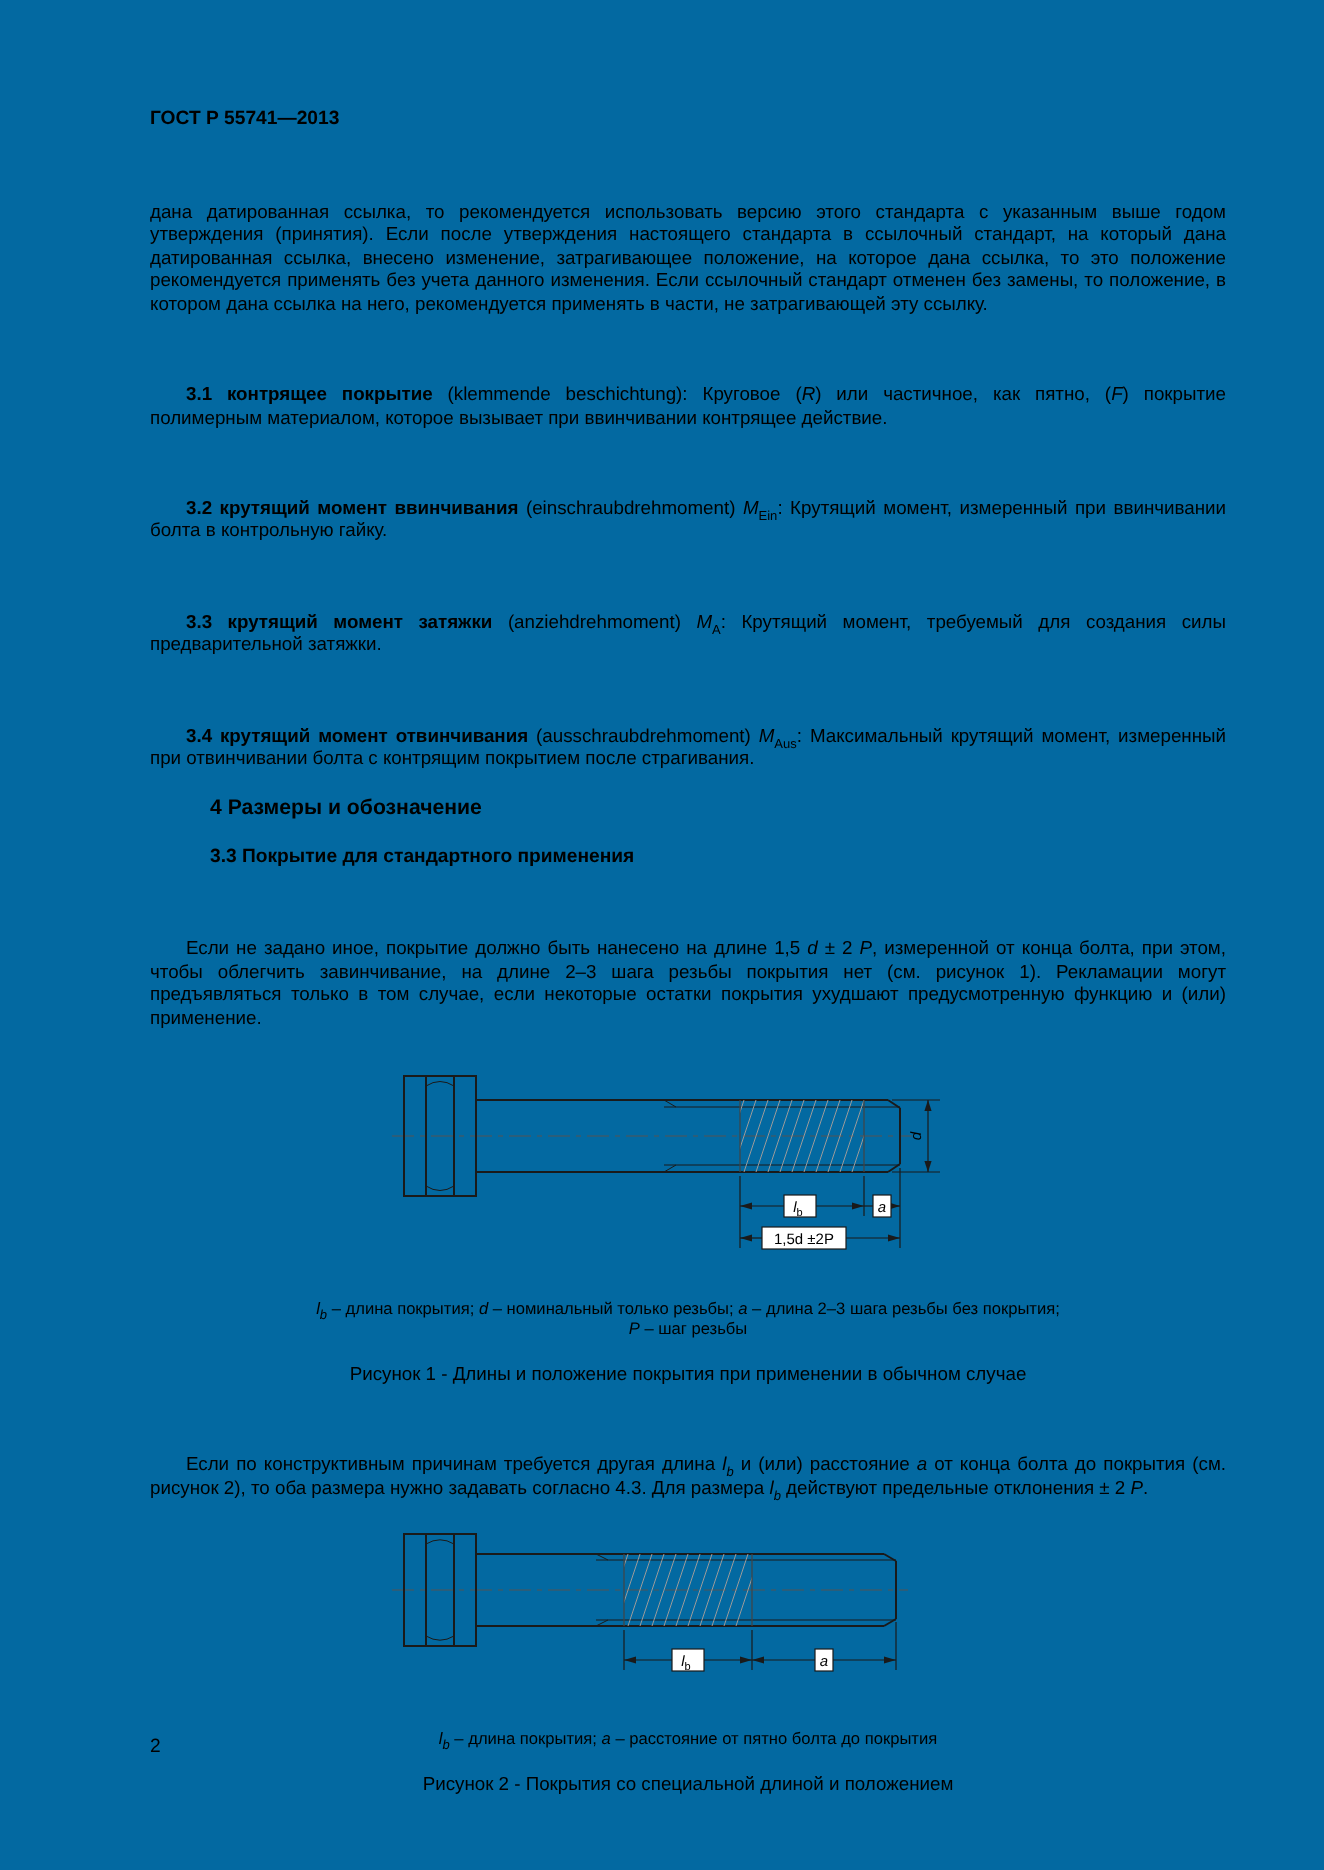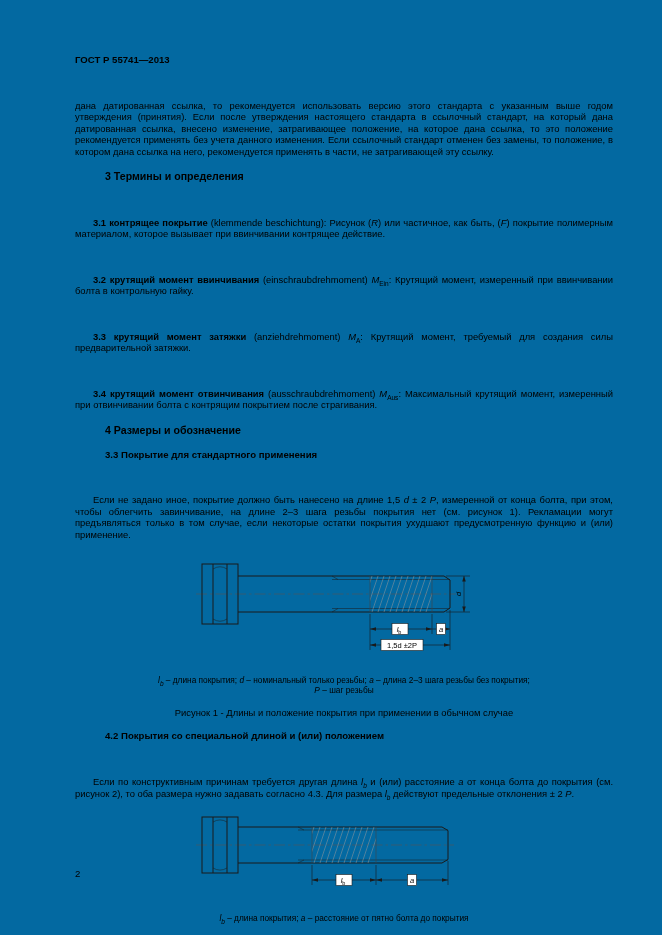--- a/index.html
+++ b/index.html
@@ -46,23 +46,22 @@
 </style>
 </head>
 <body>
 
 <div class="page">
 
   <div class="doc-header">ГОСТ Р 55741—2013</div>
 
   <p class="body">дана датированная ссылка, то рекомендуется использовать версию этого стандарта с указанным выше годом утверждения (принятия). Если после утверждения настоящего стандарта в ссылочный стандарт, на который дана датированная ссылка, внесено изменение, затрагивающее положение, на которое дана ссылка, то это положение рекомендуется применять без учета данного изменения. Если ссылочный стандарт отменен без замены, то положение, в котором дана ссылка на него, рекомендуется применять в части, не затрагивающей эту ссылку.</p>
 
-  <h2 class="sec">3 Термины и определения</h2>
-
-  <p class="body ind"><span class="b">3.1 контрящее покрытие </span><span>(klemmende beschichtung): Рисунок (</span><span class="i">R</span><span>) или частичное, как быть, (</span><span class="i">F</span><span>) покрытие полимерным материалом, которое вызывает при ввинчивании контрящее действие.</span></p>
+
+  <p class="body ind"><span class="b">3.1 контрящее покрытие </span><span>(klemmende beschichtung): Круговое (</span><span class="i">R</span><span>) или частичное, как пятно, (</span><span class="i">F</span><span>) покрытие полимерным материалом, которое вызывает при ввинчивании контрящее действие.</span></p>
   <p class="body ind"><span class="b">3.2 крутящий момент ввинчивания </span><span>(einschraubdrehmoment) </span><span class="i">M</span><sub>Ein</sub><span>: Крутящий момент, измеренный при ввинчивании болта в контрольную гайку.</span></p>
   <p class="body ind"><span class="b">3.3 крутящий момент затяжки </span><span>(anziehdrehmoment) </span><span class="i">M</span><sub>A</sub><span>: Крутящий момент, требуемый для создания силы предварительной затяжки.</span></p>
   <p class="body ind"><span class="b">3.4 крутящий момент отвинчивания </span><span>(ausschraubdrehmoment) </span><span class="i">M</span><sub>Aus</sub><span>: Максимальный крутящий момент, измеренный при отвинчивании болта с контрящим покрытием после страгивания.</span></p>
 
   <h2 class="sec">4 Размеры и обозначение</h2>
 
   <h3 class="sub">3.3 Покрытие для стандартного применения</h3>
   <p class="body ind"><span>Если не задано иное, покрытие должно быть нанесено на длине 1,5 </span><span class="i">d</span><span> ± 2 </span><span class="i">P</span><span>, измеренной от конца болта, при этом, чтобы облегчить завинчивание, на длине 2–3 шага резьбы покрытия нет (см. рисунок 1). Рекламации могут предъявляться только в том случае, если некоторые остатки покрытия ухудшают предусмотренную функцию и (или) применение.</span></p>
 
   <figure class="fig">
@@ -141,21 +140,20 @@
         <polygon class="arr" points="270,58 268.2,52.5 271.8,52.5"></polygon>
         <text class="dlabel i" transform="rotate(-90 264 40)" x="264" y="42.5" text-anchor="middle">d</text>
       </g>
     </svg>
     <figcaption>
       <div class="legend"><span class="i">l</span><sub class="i">b</sub><span> – длина покрытия; </span><span class="i">d</span><span> – номинальный только резьбы; </span><span class="i">a</span><span> – длина 2–3 шага резьбы без покрытия;</span><br><span class="i">P</span><span> – шаг резьбы</span></div>
       <div class="figtitle">Рисунок 1 - Длины и положение покрытия при применении в обычном случае</div>
     </figcaption>
   </figure>
 
-  <h3 class="sub">4.2 Покрытия со специальной длиной и (или) положением</h3>
   <p class="body ind"><span>Если по конструктивным причинам требуется другая длина </span><span class="i">l</span><sub class="i">b</sub><span> и (или) расстояние </span><span class="i">a</span><span> от конца болта до покрытия (см. рисунок 2), то оба размера нужно задавать согласно 4.3. Для размера </span><span class="i">l</span><sub class="i">b</sub><span> действуют предельные отклонения ± 2 </span><span class="i">P</span><span>.</span></p>
 
   <figure class="fig">
     <svg width="300" height="92" viewBox="0 0 300 92" xmlns="http://www.w3.org/2000/svg">
       <g>
         <line class="s-center" x1="2" y1="32" x2="260" y2="32"></line>
       </g>
       <g>
         <rect class="s-main" x="8" y="4" width="36" height="56"></rect>
         <line class="s-main" x1="19" y1="4" x2="19" y2="60"></line>

